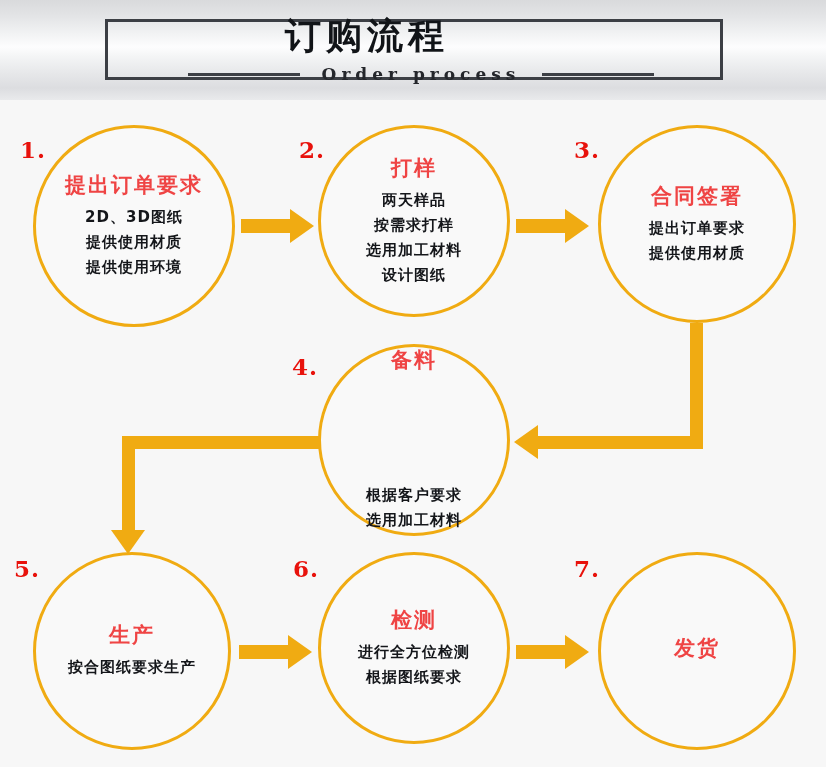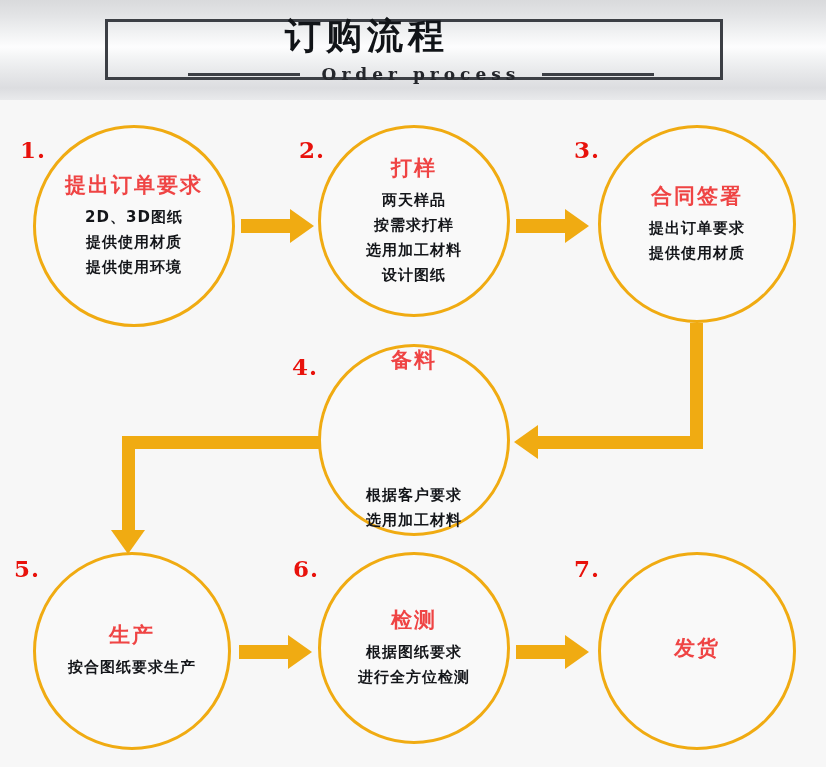--- a/index.html
+++ b/index.html
@@ -227,22 +227,22 @@
 
   <div class="arrow-h">
     <div class="bar" style="left:239px; top:545px; width:55px; height:14px;"></div>
     <div class="head head-right" style="left:288px; top:535px;"></div>
   </div>
 
   <div class="step-num" style="left:293px; top:455px;">6.</div>
   <div class="node" style="left:318px; top:452px; width:192px; height:192px;">
     <div class="node-title">检测</div>
     <div class="node-body">
+      <div>进行全方位检测</div>
       <div>根据图纸要求</div>
-      <div>进行全方位检测</div>
     </div>
   </div>
 
   <div class="arrow-h">
     <div class="bar" style="left:516px; top:545px; width:55px; height:14px;"></div>
     <div class="head head-right" style="left:565px; top:535px;"></div>
   </div>
 
   <div class="step-num" style="left:574px; top:455px;">7.</div>
   <div class="node" style="left:598px; top:452px; width:198px; height:198px;align-items:center;">

